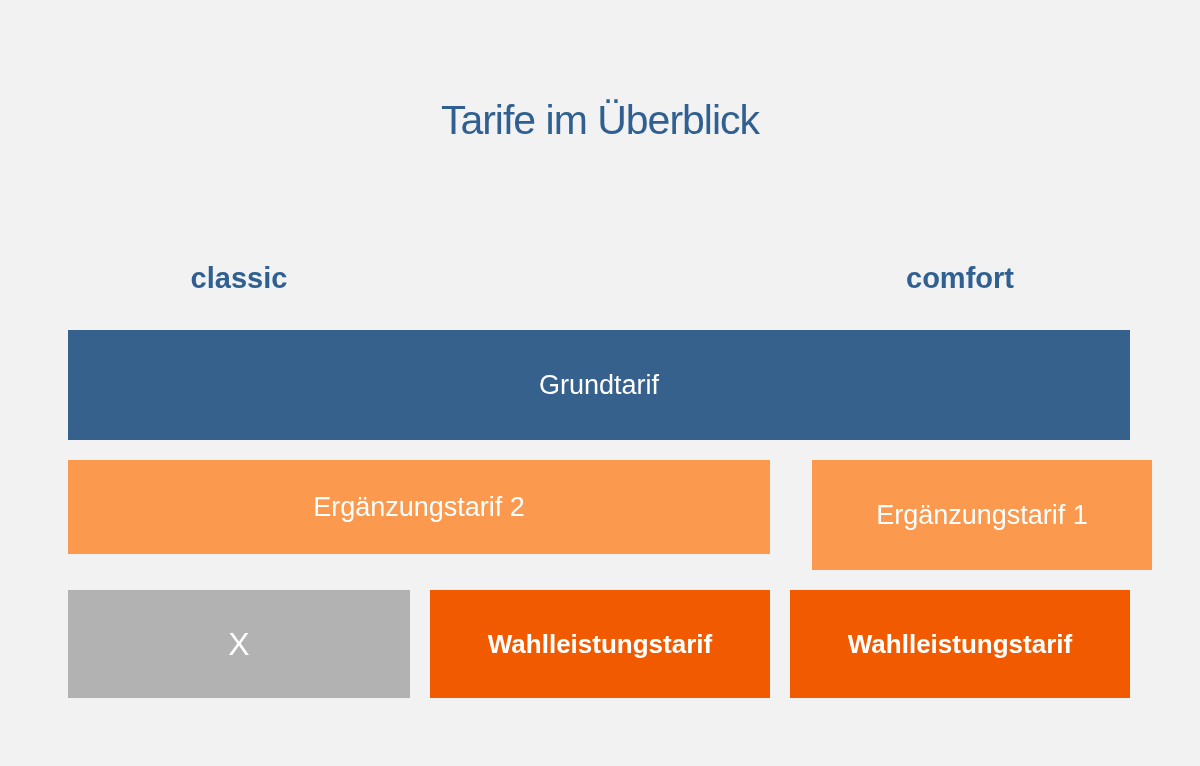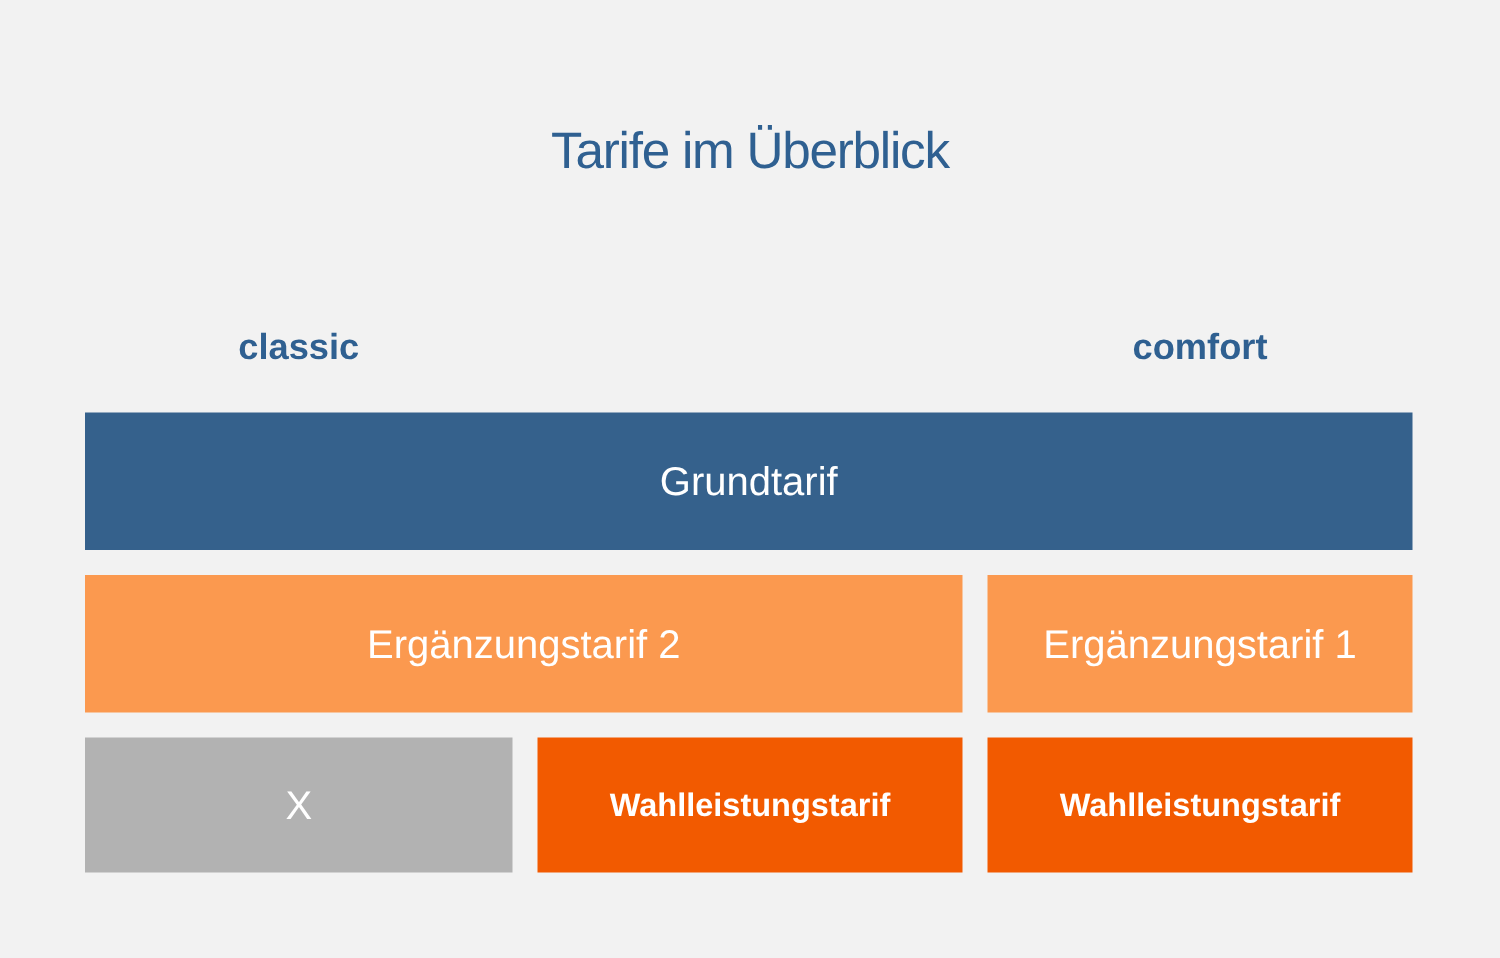--- a/index.html
+++ b/index.html
@@ -40,35 +40,35 @@
   .col-header.col2 { left: 430px; width: 340px; }
   .col-header.col3 { left: 790px; width: 340px; }
 
   .block {
     position: absolute;
     display: flex;
     flex-direction: column;
     align-items: center;
     justify-content: center;
     color: #ffffff;
-    font-size: 32px;
+    font-size: 27px;
     text-align: center;
   }
   .block-grundtarif {
     left: 68px; top: 330px;
     width: 1062px; height: 110px;
     background: #35618c;
   }
   .block-erg2 {
     left: 68px; top: 460px;
-    width: 702px; height: 110px;
+    width: 702px; height: 94px;
     background: #fb994f;
   }
   .block-erg1 {
-    left: 790px; top: 460px;
+    left: 812px; top: 460px;
     width: 340px; height: 110px;
     background: #fb994f;
   }
   .block-x {
     left: 68px; top: 590px;
     width: 342px; height: 108px;
     background: #b2b2b2;
     font-size: 32px;
     font-weight: 300;
   }

